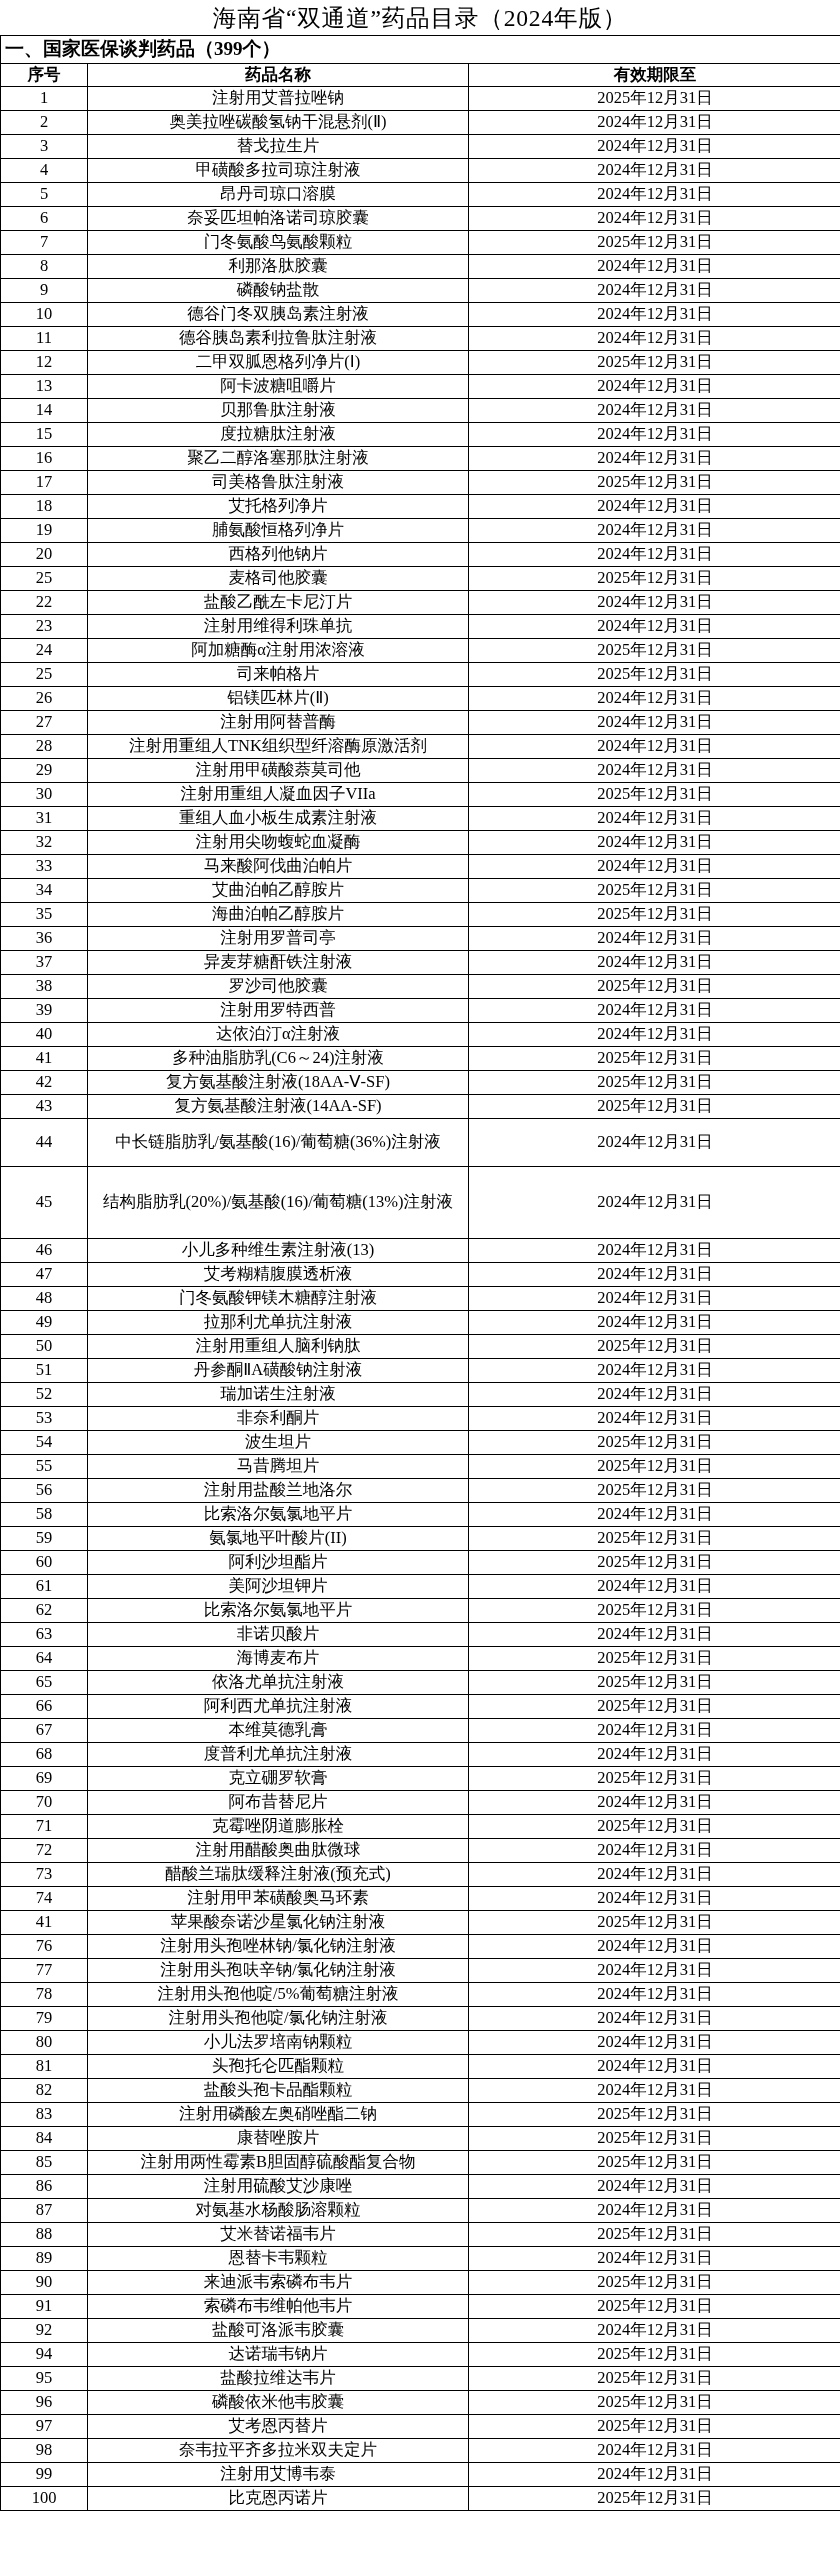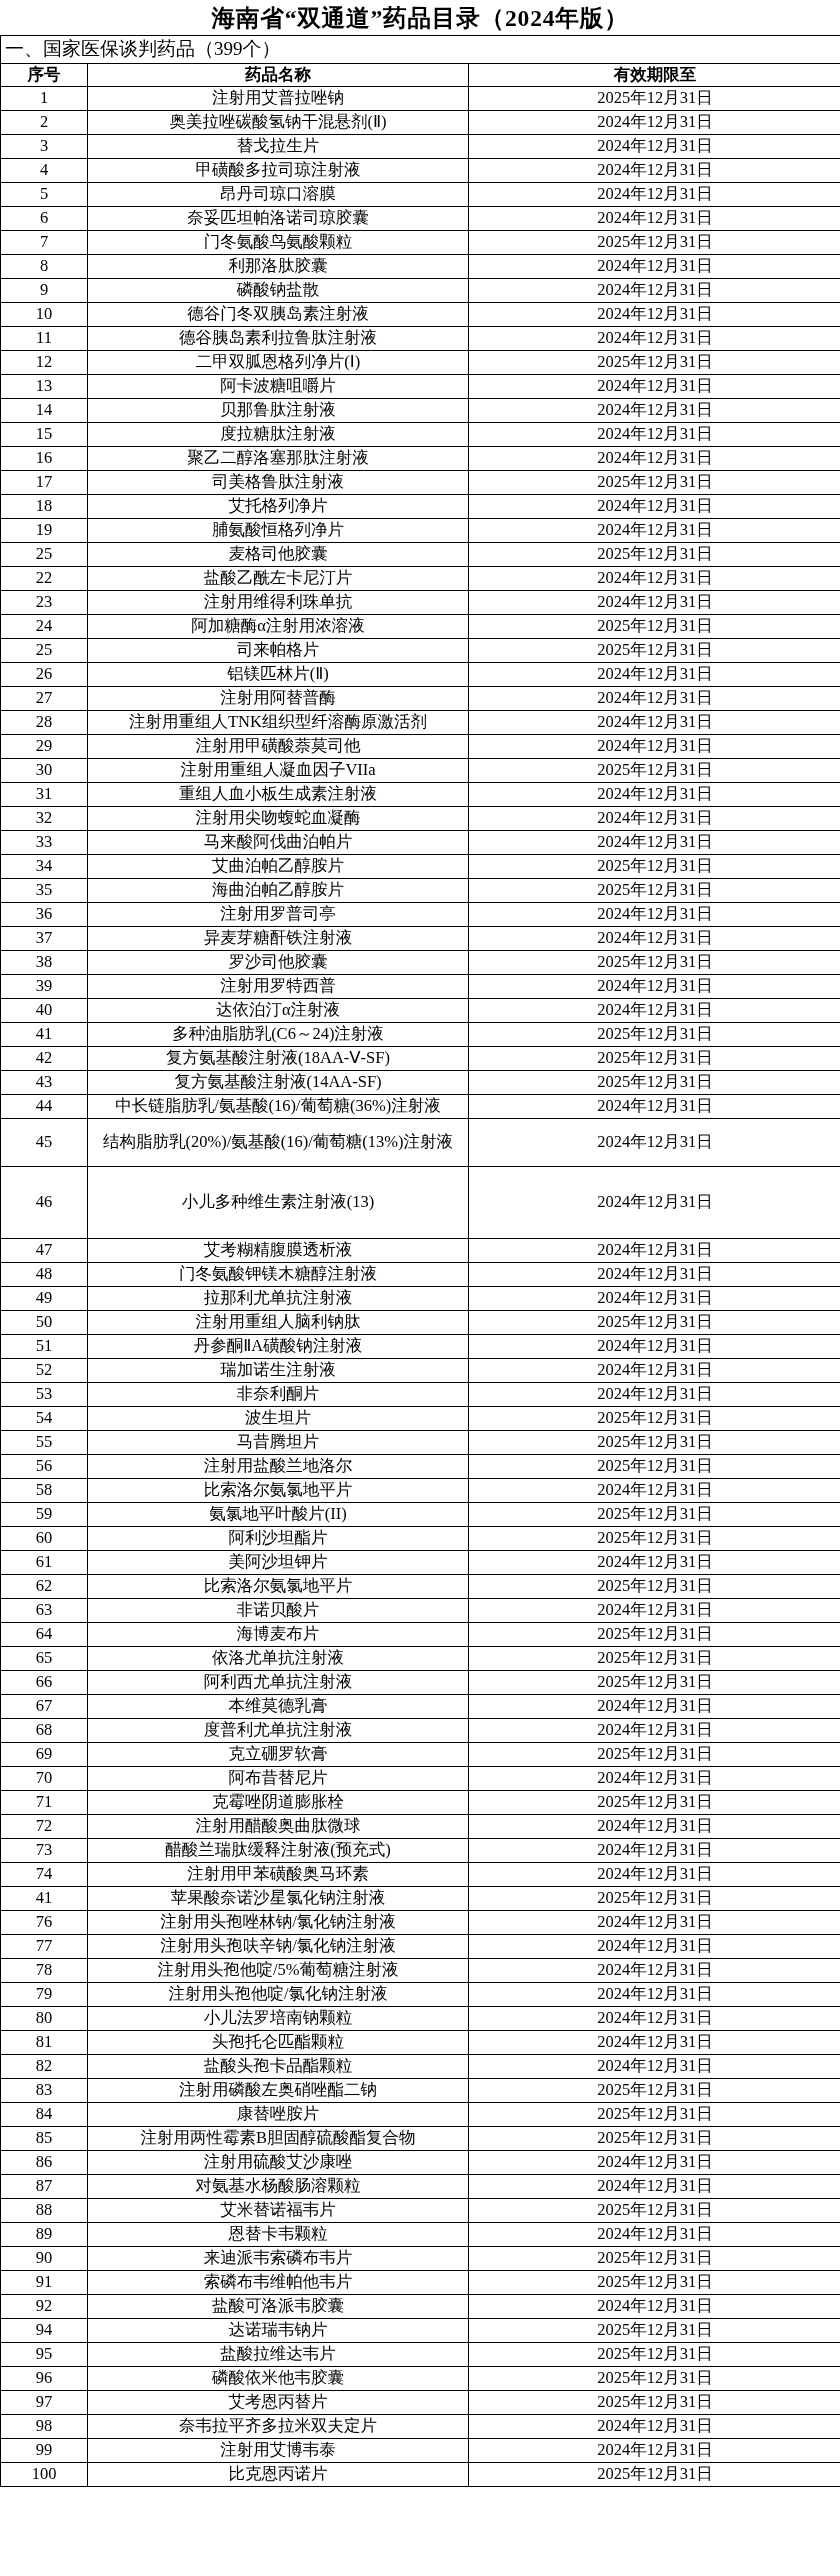--- a/index.html
+++ b/index.html
@@ -13,21 +13,21 @@
     width: 840px;
     margin: 0 auto;
     background: #ffffff;
   }
   .doc-title {
     margin: 0;
     padding: 4.7px 0 3.9px 0;
     text-align: center;
     font-size: 23.6px;
     line-height: 26px;
-    font-weight: bold;
+    font-weight: normal;
     letter-spacing: 0.8px;
   }
   table.catalog {
     width: 840px;
     border-collapse: collapse;
     table-layout: fixed;
     border: 1.6px solid #000;
   }
   table.catalog col.c-no     { width: 87px; }
   table.catalog col.c-name   { width: 381px; }
@@ -36,21 +36,21 @@
   table.catalog td {
     border: 0.8px solid #000;
     text-align: center;
     vertical-align: middle;
     padding: 0 3.9px;
     overflow: hidden;
     word-break: break-all;
   }
   tr.section-row td {
     text-align: left;
-    font-weight: normal;
+    font-weight: bold;
     font-size: 19px;
     height: 27px;
     padding-left: 3.9px;
   }
   thead tr.cols-row th {
     font-weight: bold;
     font-size: 16.5px;
     height: 22px;
   }
   tbody td {
@@ -174,20 +174,25 @@
           <td>18</td>
           <td>艾托格列净片</td>
           <td>2024年12月31日</td>
         </tr>
         <tr>
           <td>19</td>
           <td>脯氨酸恒格列净片</td>
           <td>2024年12月31日</td>
         </tr>
         <tr>
+          <td>20</td>
+          <td>西格列他钠片</td>
+          <td>2024年12月31日</td>
+        </tr>
+        <tr>
           <td>25</td>
           <td>麦格司他胶囊</td>
           <td>2025年12月31日</td>
         </tr>
         <tr>
           <td>22</td>
           <td>盐酸乙酰左卡尼汀片</td>
           <td>2024年12月31日</td>
         </tr>
         <tr>

